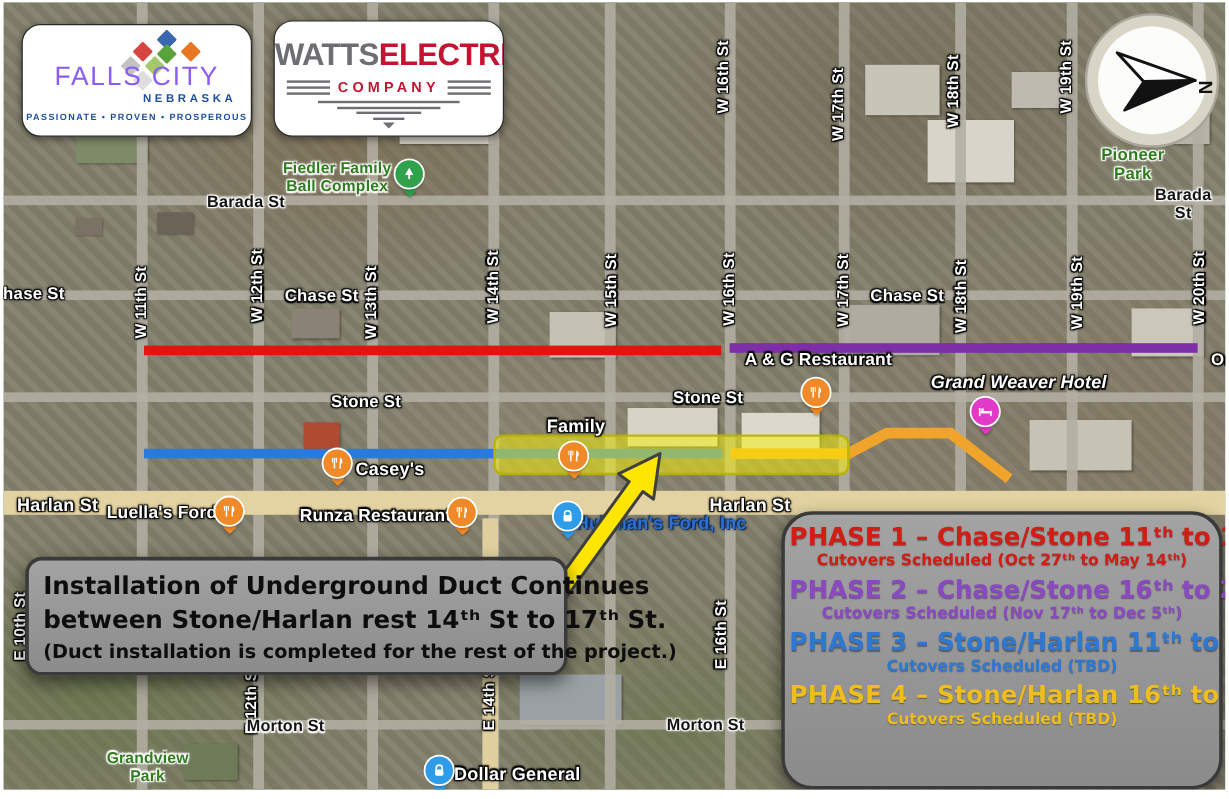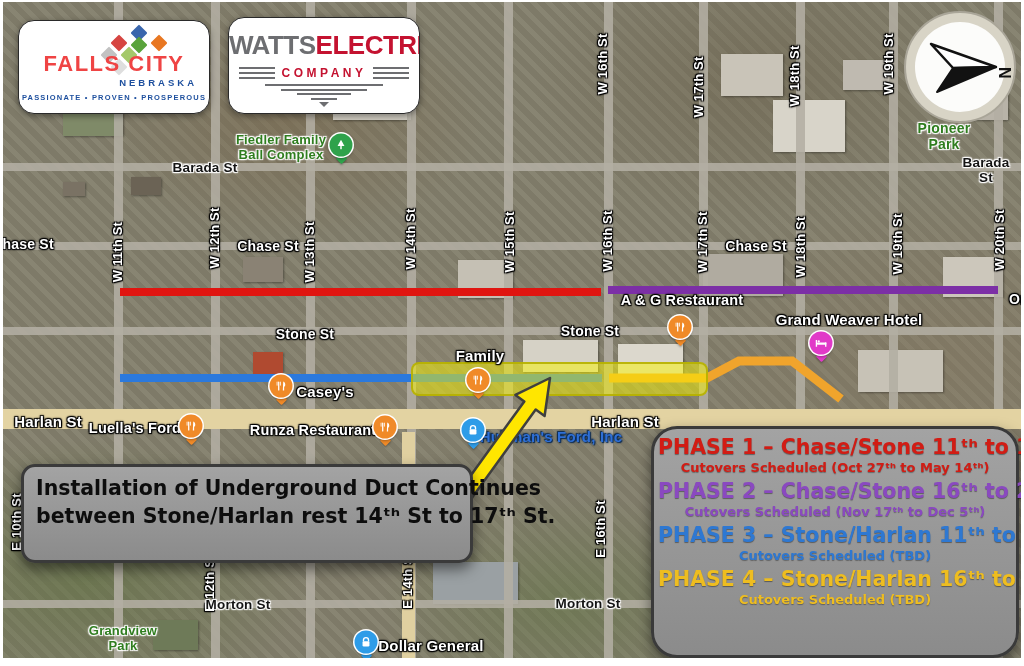--- a/index.html
+++ b/index.html
@@ -50,22 +50,22 @@
   #legend-title{font-size:29px;font-weight:bold;color:#101010;letter-spacing:1px;line-height:36px;
                 text-shadow:0 0 3px #fff,1px 1px 1px #fff,-1px -1px 1px #fff,1px -1px 1px #fff,-1px 1px 1px #fff;}
   .phase-label{font-size:20.5px;font-weight:bold;line-height:25px;white-space:nowrap;text-shadow:0 1px 1px rgba(0,0,0,.4);}
   .phase-schedule{font-size:13px;font-weight:bold;line-height:16px;margin-bottom:3px;text-shadow:0 1px 1px rgba(0,0,0,.35);}
   
   .logobox{position:absolute;background:#fff;border:1.5px solid #2a2a2a;border-radius:16px;z-index:8;
            box-shadow:0 2px 6px rgba(0,0,0,.4);overflow:hidden;}
   #logo-falls{left:15px;top:18px;width:190px;height:92px;}
   .fc-diamonds{position:absolute;left:66px;top:2px;width:110px;height:50px;}
   .fc-d{position:absolute;width:12px;height:12px;transform:rotate(45deg);border-radius:1px;}
-  .fc-name{position:absolute;left:0;top:30px;width:190px;text-align:center;font-size:22px;font-weight:700;
-           color:#ef4444;letter-spacing:1.5px;}
+  .fc-name{position:absolute;left:0;top:30px;width:190px;text-align:center;font-size:22px;font-weight:400;
+           color:#8b5cf6;letter-spacing:1.5px;}
   .fc-state{position:absolute;left:0;top:56px;width:178px;text-align:right;font-size:9.5px;font-weight:bold;
             color:#1d4f9e;letter-spacing:3px;}
   .fc-tagline{position:absolute;left:0;top:72px;width:190px;text-align:center;font-size:7.5px;font-weight:bold;
               color:#1d4f9e;letter-spacing:1.2px;}
   #logo-watts{left:225px;top:15px;width:190px;height:95px;}
   .wt-row1{position:absolute;left:0;top:12px;width:190px;text-align:center;font-size:26px;font-weight:bold;letter-spacing:-.5px;}
   .wt-gray{color:#6d6e71;} .wt-red{color:#c41230;}
   .wt-companyrow{position:absolute;left:0;top:48px;width:190px;display:flex;align-items:center;justify-content:center;gap:7px;}
   .wt-lines{display:flex;flex-direction:column;gap:3px;}
   .wt-lines span{display:block;width:36px;height:2px;background:#6d6e71;}
@@ -164,21 +164,21 @@
         <div class="map-label lbl-white" style="left: 622px; top: 420px; font-size: 15px;">Harlan St</div>
         <div class="map-label lbl-black" style="left: 235px; top: 603px; font-size: 13.5px;">Morton St</div>
         <div class="map-label lbl-black" style="left: 585px; top: 602px; font-size: 13.5px;">Morton St</div>
         <div class="map-label lbl-white" style="left: 1016px; top: 298px; font-size: 14px;">On</div>
         <div class="map-label lbl-green" style="left: 278px; top: 146px; font-size: 13px;">Fiedler Family
 Ball Complex</div>
         <div class="map-label lbl-green" style="left: 941px; top: 135px; font-size: 14px;">Pioneer Park</div>
         <div class="map-label lbl-green" style="left: 120px; top: 637px; font-size: 13px;">Grandview
 Park</div>
         <div class="map-label lbl-white" style="left: 679px; top: 298px; font-size: 14.5px;">A &amp; G Restaurant</div>
-        <div class="map-label lbl-white" style="left: 846px; top: 318px; font-size: 15px;">Grand Weaver Hotel</div>
+        <div class="map-label lbl-white" style="left: 846px; top: 318px; font-size: 15px; font-style: italic;">Grand Weaver Hotel</div>
         <div class="map-label lbl-white" style="left: 477px; top: 354px; font-size: 15px;">Family</div>
         <div class="map-label lbl-white" style="left: 322px; top: 390px; font-size: 15px;">Casey's</div>
         <div class="map-label lbl-white" style="left: 132px; top: 426px; font-size: 14.5px;">Luella's Ford</div>
         <div class="map-label lbl-white" style="left: 310px; top: 428px; font-size: 14.5px;">Runza Restaurant</div>
         <div class="map-label lbl-blue" style="left: 548px; top: 435px; font-size: 15px;">Hullman's Ford, Inc</div>
         <div class="map-label lbl-white" style="left: 428px; top: 644px; font-size: 15px;">Dollar General</div>
       </div>
     <div id="map-pois">
         <div class="pin" style="left: 338px; top: 143px;">
           <div class="tail" style="background: rgb(47, 162, 75);"></div>
@@ -285,20 +285,21 @@
         </div>
       </div>
 
     <svg id="svg-arrow" width="1018" height="656">
       <polygon id="arrow-poly" points="455.7,514.1 532.7,407.6 541.6,414 547,376 512.4,392.9 521.3,399.4 444.3,505.9" fill="#ffe600" stroke="#3f3f3f" stroke-width="2.5" stroke-linejoin="round"></polygon>
     </svg>
 
     <div id="annotation" class="graybox">
       <div class="a1">Installation of Underground Duct Continues</div>
       <div class="a1">between Stone/Harlan rest 14ᵗʰ St to 17ᵗʰ St.</div>
+      <div class="a3">(Duct installation is completed for the rest of the project.)</div>
     </div>
 
     <div id="legend" class="graybox">
       <div id="legend-rows">
           <div class="phase-label" style="color: rgb(210, 28, 20);">PHASE 1 – Chase/Stone 11ᵗʰ to 16ᵗʰ</div>
           <div class="phase-schedule" style="color: rgb(210, 28, 20);">Cutovers Scheduled (Oct 27ᵗʰ to May 14ᵗʰ)</div>
           <div class="phase-label" style="color: rgb(138, 73, 192);">PHASE 2 – Chase/Stone 16ᵗʰ to 20ᵗʰ</div>
           <div class="phase-schedule" style="color: rgb(138, 73, 192);">Cutovers Scheduled (Nov 17ᵗʰ to Dec 5ᵗʰ)</div>
           <div class="phase-label" style="color: rgb(46, 120, 210);">PHASE 3 – Stone/Harlan 11ᵗʰ to 16ᵗʰ</div>
           <div class="phase-schedule" style="color: rgb(46, 120, 210);">Cutovers Scheduled (TBD)</div>

